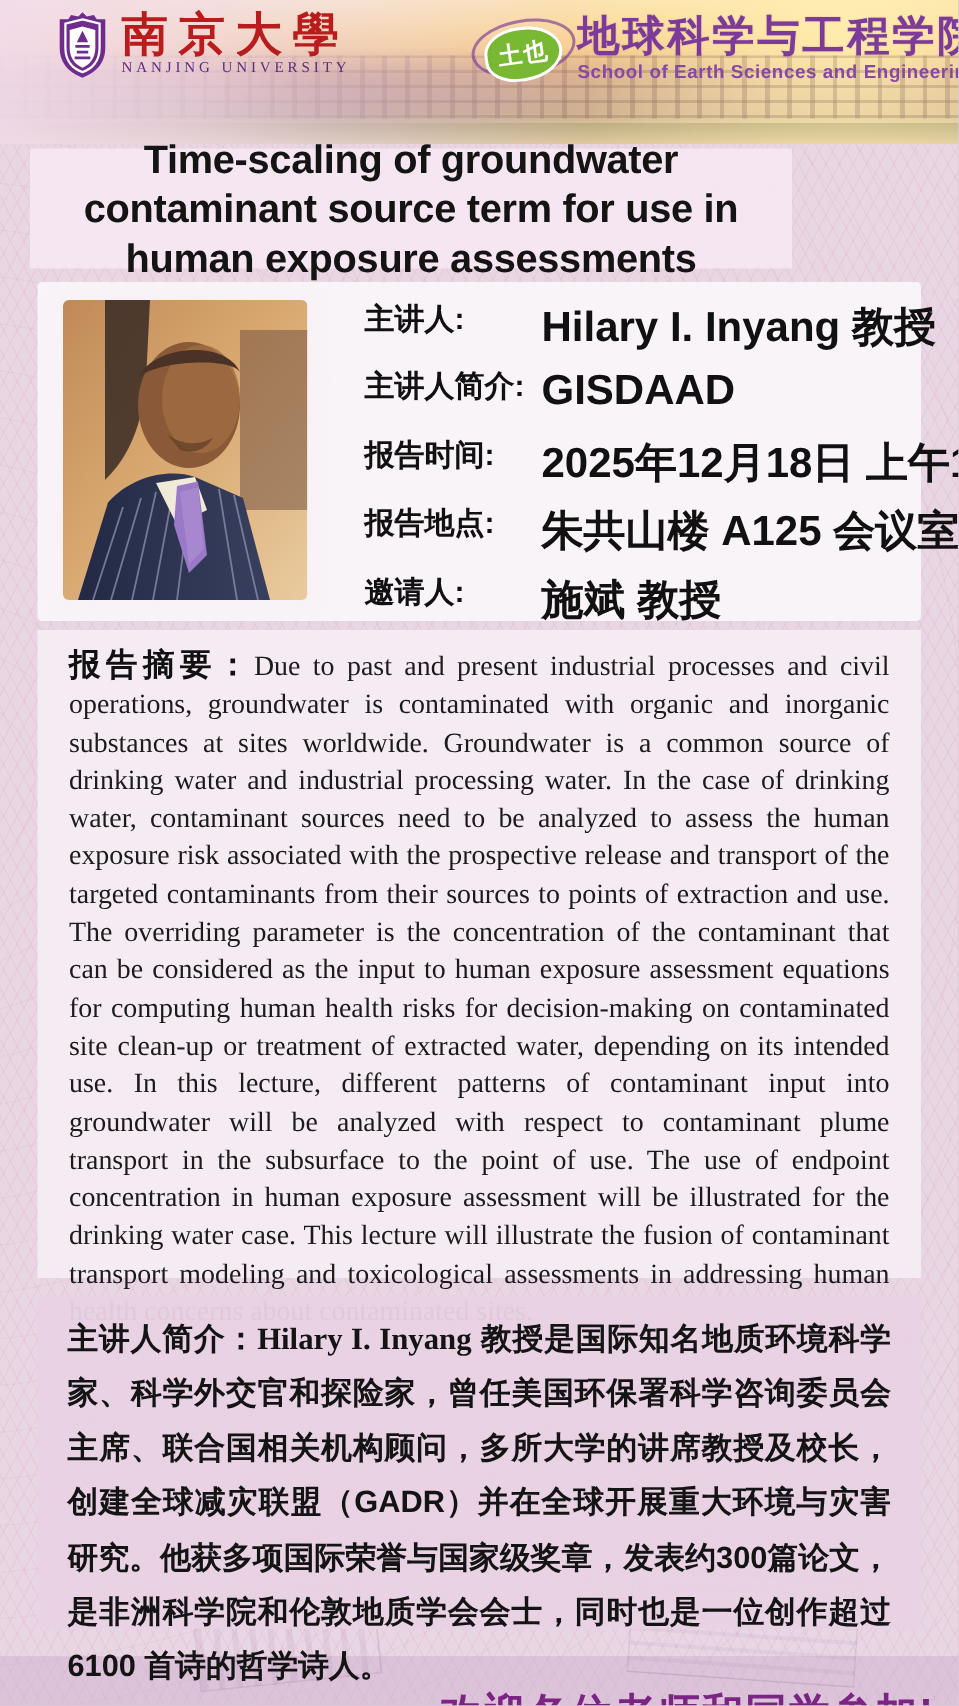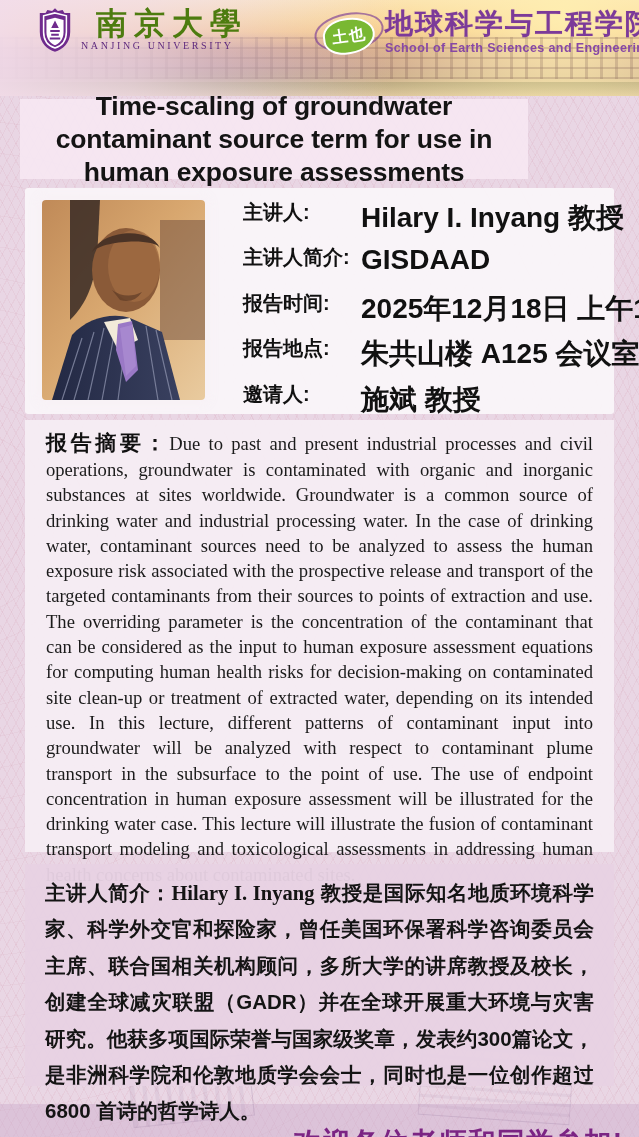--- a/index.html
+++ b/index.html
@@ -25,21 +25,21 @@
   .building{position:absolute;left:0;right:0;top:37px;height:42px;opacity:.55;
     background:
       repeating-linear-gradient(90deg, rgba(96,60,64,.35) 0 3px, transparent 3px 15px),
       repeating-linear-gradient(180deg, rgba(96,60,64,.35) 0 2px, transparent 2px 10px);}
   .trees{position:absolute;left:0;right:0;bottom:0;height:14px;opacity:.5;
     background:linear-gradient(180deg, rgba(126,128,82,.55), rgba(160,150,110,.25));}
   .pink-veil{position:absolute;inset:0;
     background:linear-gradient(97deg, rgba(242,220,235,.95) 0%, rgba(242,220,235,.72) 22%, rgba(242,220,235,.28) 46%, rgba(242,220,235,0) 62%);}
   .logo-left{position:absolute;left:36px;top:7px;display:flex;align-items:flex-start;gap:7px;}
   .nju-zh{font-family:"DejaVu Serif","Liberation Serif",serif;font-weight:bold;
-    font-size:31px;line-height:32px;color:#4d7c0f;letter-spacing:7px;white-space:nowrap;margin-left:15px;}
+    font-size:31px;line-height:32px;color:#b91c1c;letter-spacing:7px;white-space:nowrap;}
   .nju-en{font-family:"Liberation Serif",serif;font-weight:normal;font-size:10px;
     letter-spacing:2.6px;color:#5e2a7e;margin-top:1px;text-align:left;}
   .logo-right{position:absolute;left:320px;top:9px;display:flex;align-items:center;gap:9px;}
   .earth-badge{position:relative;width:56px;height:46px;flex:0 0 auto;}
   .earth-arc{position:absolute;left:-6px;top:4px;width:66px;height:34px;border:2px solid rgba(122,60,150,.65);
     border-radius:50%;transform:rotate(-10deg);}
   .earth-blob{position:absolute;left:3px;top:9px;width:48px;height:32px;background:#79b832;
     border:2.5px solid #fff;border-radius:48% 52% 55% 45%;transform:rotate(-8deg);
     display:flex;align-items:center;justify-content:center;
     color:#fff;font-weight:bold;font-size:16px;letter-spacing:1px;}
@@ -181,21 +181,21 @@
   </div>
 
   <div class="abstract-box">
     <p class="abstract-p">
       <span class="abstract-heading">报告摘要：</span><span class="abstract-body">Due to past and present industrial processes and civil operations,  groundwater is contaminated with organic and inorganic substances at sites worldwide. Groundwater is a common  source of drinking water and industrial processing water. In the case of drinking water,  contaminant sources need to be analyzed to assess the human exposure risk associated with the prospective release and transport of the targeted contaminants from their sources to points of extraction and use. The overriding parameter is the concentration of the contaminant that can be considered as the input to human exposure assessment equations for computing  human health risks for decision-making on  contaminated site clean-up or treatment of extracted water, depending on its intended use. In this lecture, different patterns of contaminant input into groundwater will be analyzed with respect to contaminant plume transport in the subsurface to the point of use. The use of endpoint concentration in human  exposure assessment will be illustrated for the drinking water case. This lecture will illustrate the fusion of contaminant transport modeling and toxicological assessments in addressing human health concerns about contaminated sites.</span>
     </p>
   </div>
 
   <div class="bio-box">
     <p class="bio-p">
-      <span>主讲人简介：</span><span class="bio-name">Hilary I. Inyang</span><span> 教授是国际知名地质环境科学家、科学外交官和探险家，曾任美国环保署科学咨询委员会主席、联合国相关机构顾问，多所大学的讲席教授及校长，创建全球减灾联盟（GADR）并在全球开展重大环境与灾害研究。他获多项国际荣誉与国家级奖章，发表约300篇论文，是非洲科学院和伦敦地质学会会士，同时也是一位创作超过 6800 首诗的哲学诗人。</span>
+      <span>主讲人简介：</span><span class="bio-name">Hilary I. Inyang</span><span> 教授是国际知名地质环境科学家、科学外交官和探险家，曾任美国环保署科学咨询委员会主席、联合国相关机构顾问，多所大学的讲席教授及校长，创建全球减灾联盟（GADR）并在全球开展重大环境与灾害研究。他获多项国际荣誉与国家级奖章，发表约300篇论文，是非洲科学院和伦敦地质学会会士，同时也是一位创作超过 6100 首诗的哲学诗人。</span>
     </p>
   </div>
 
   <div class="bottom-band"></div>
   <div class="sketch s1"></div>
   <div class="sketch s2"></div>
 
   <div class="footer-text">欢迎各位老师和同学参加!</div>
 </div>
 

